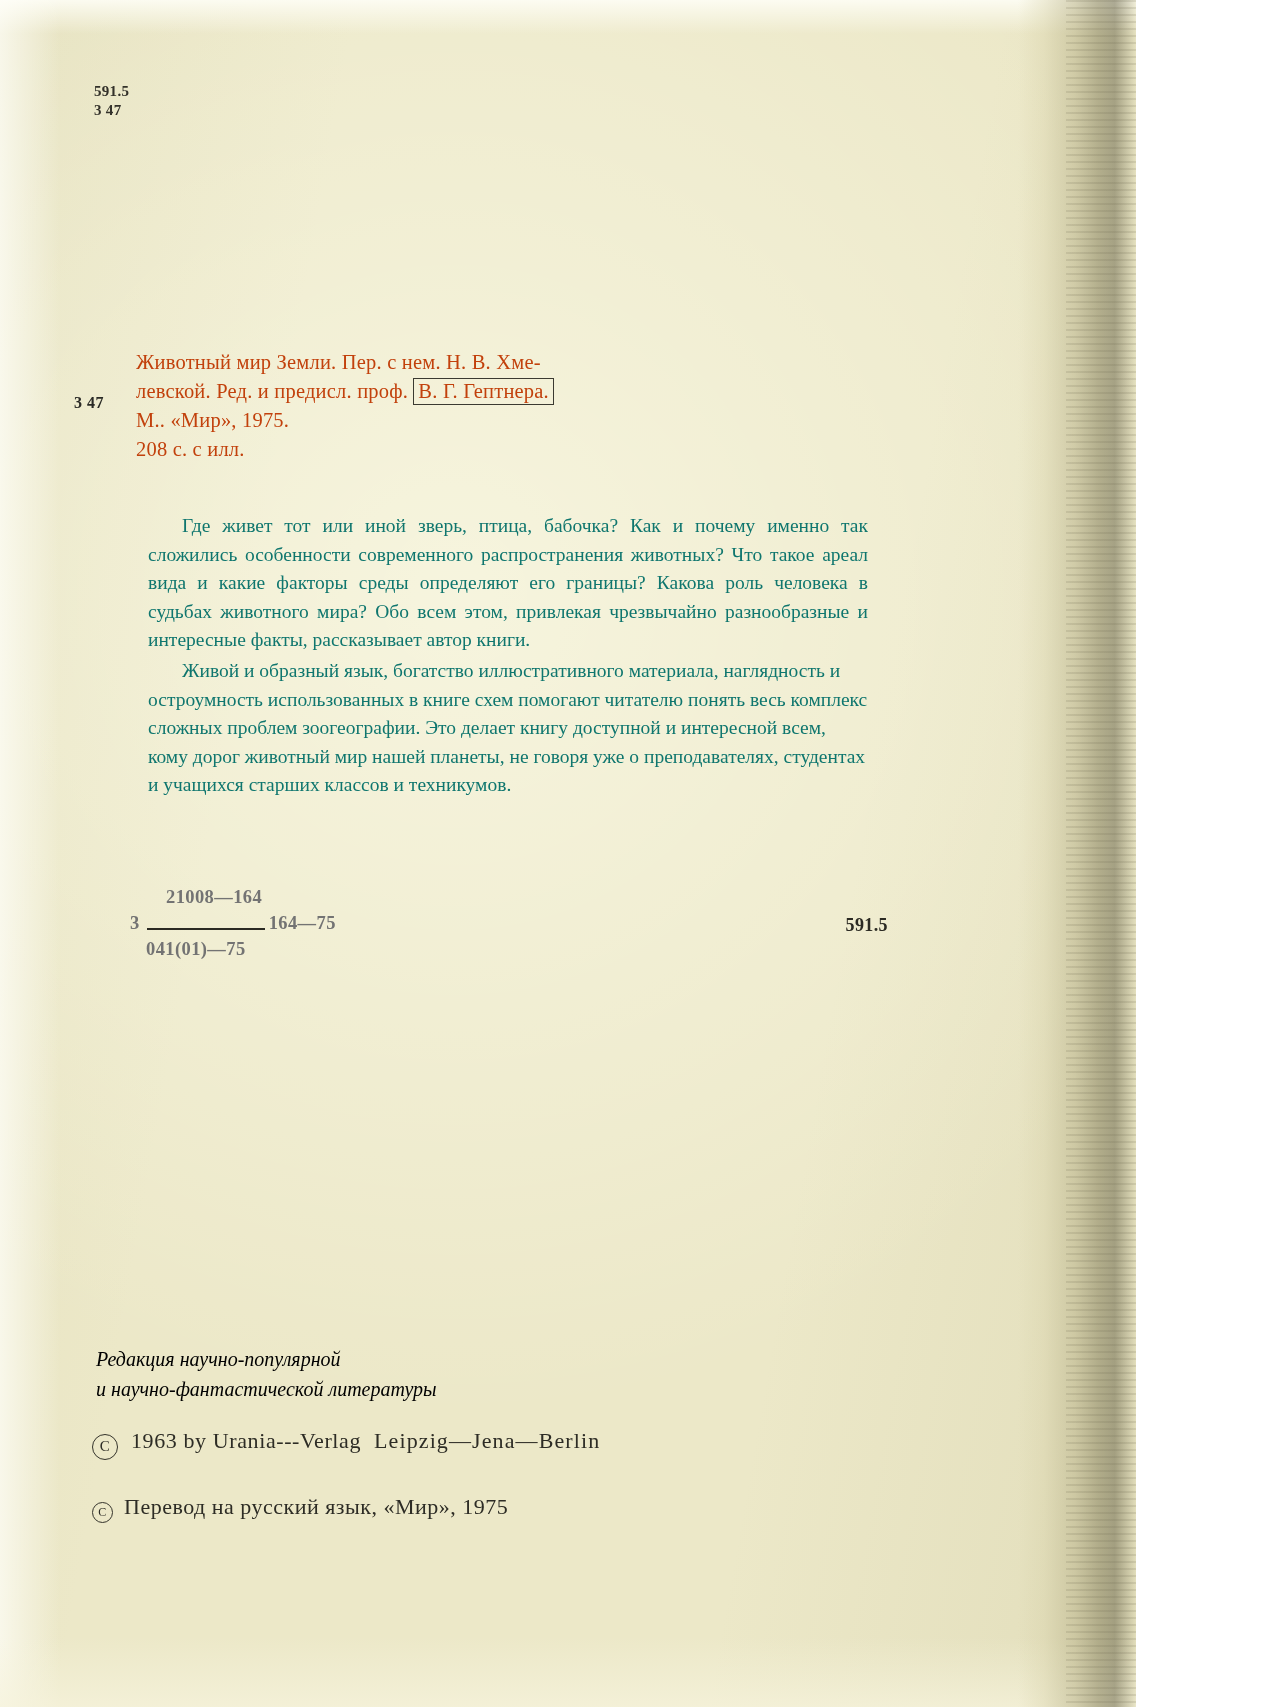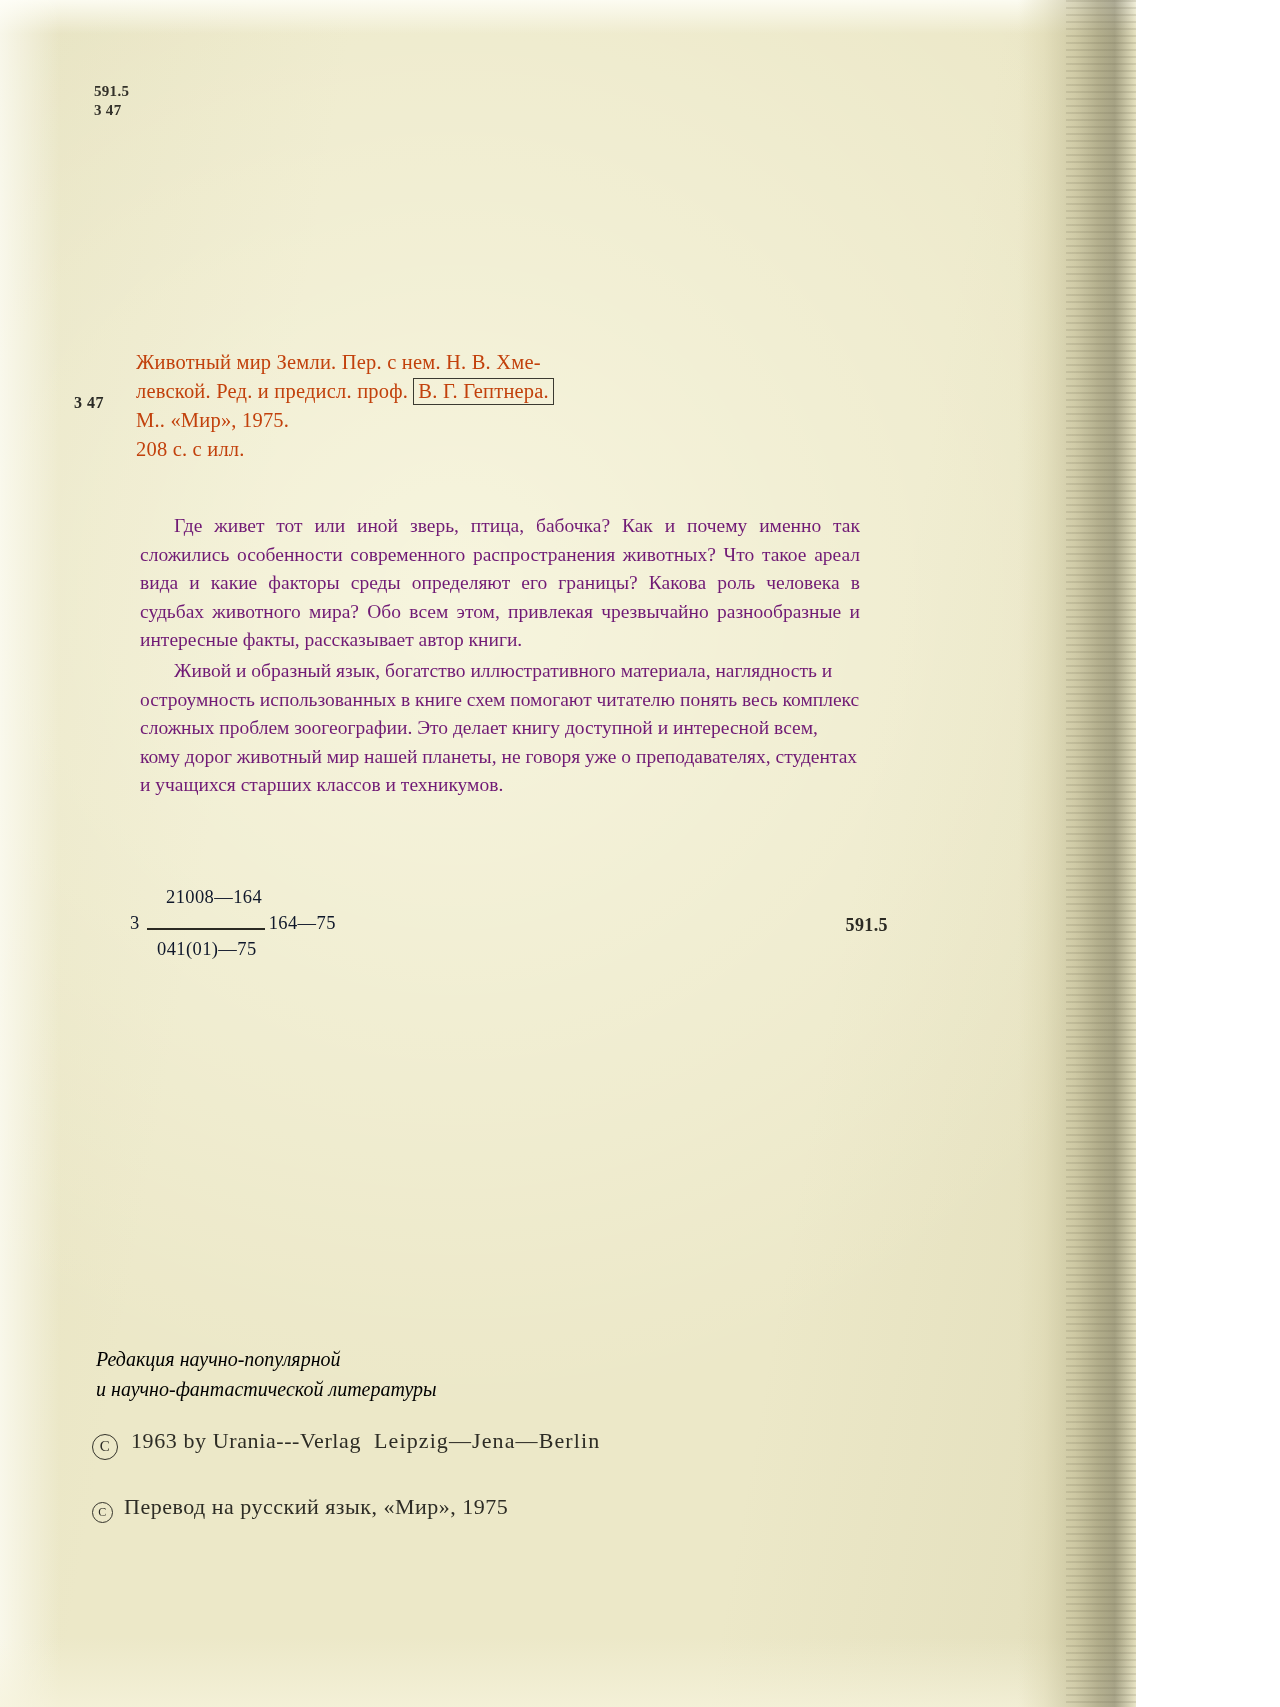--- a/index.html
+++ b/index.html
@@ -125,56 +125,56 @@
   }
   .boxed {
     border: 1.4px solid #3b3a31;
     padding: 0 4px 1px 4px;
     display: inline-block;
     line-height: 24px;
   }
 
   .annot {
     position: absolute;
-    left: 140px;
+    left: 148px;
     top: 512px;
     width: 720px;
     font-size: 19.5px;
     line-height: 28.6px;
-    color: #701a75;
+    color: #0f766e;
   }
   .annot p {
     margin: 0 0 0 0;
     text-align: justify;
     text-indent: 34px;
   }
   .annot p + p { margin-top: 2px; }
   .annot .last { text-align: left; }
 
   .code-block {
     position: absolute;
     left: 130px;
     top: 884px;
-    font-weight: normal;
+    font-weight: bold;
     font-size: 18.5px;
     line-height: 26px;
     letter-spacing: .4px;
-    color: #0f172a;
+    color: #737373;
   }
   .code-top { margin-left: 36px; }
   .code-mid { display: flex; align-items: center; }
   .code-mid .num { margin-right: 3px; }
   .code-mid .rule {
     display: inline-block;
     width: 118px;
     border-bottom: 2px solid #2b2a23;
     height: 12px;
     margin: 0 4px;
   }
-  .code-bot { margin-left: 27px; }
+  .code-bot { margin-left: 16px; }
 
   .udk-right {
     position: absolute;
     right: 248px;
     top: 915px;
     font-weight: bold;
     font-size: 18px;
     letter-spacing: .4px;
     color: #2b2a23;
   }

